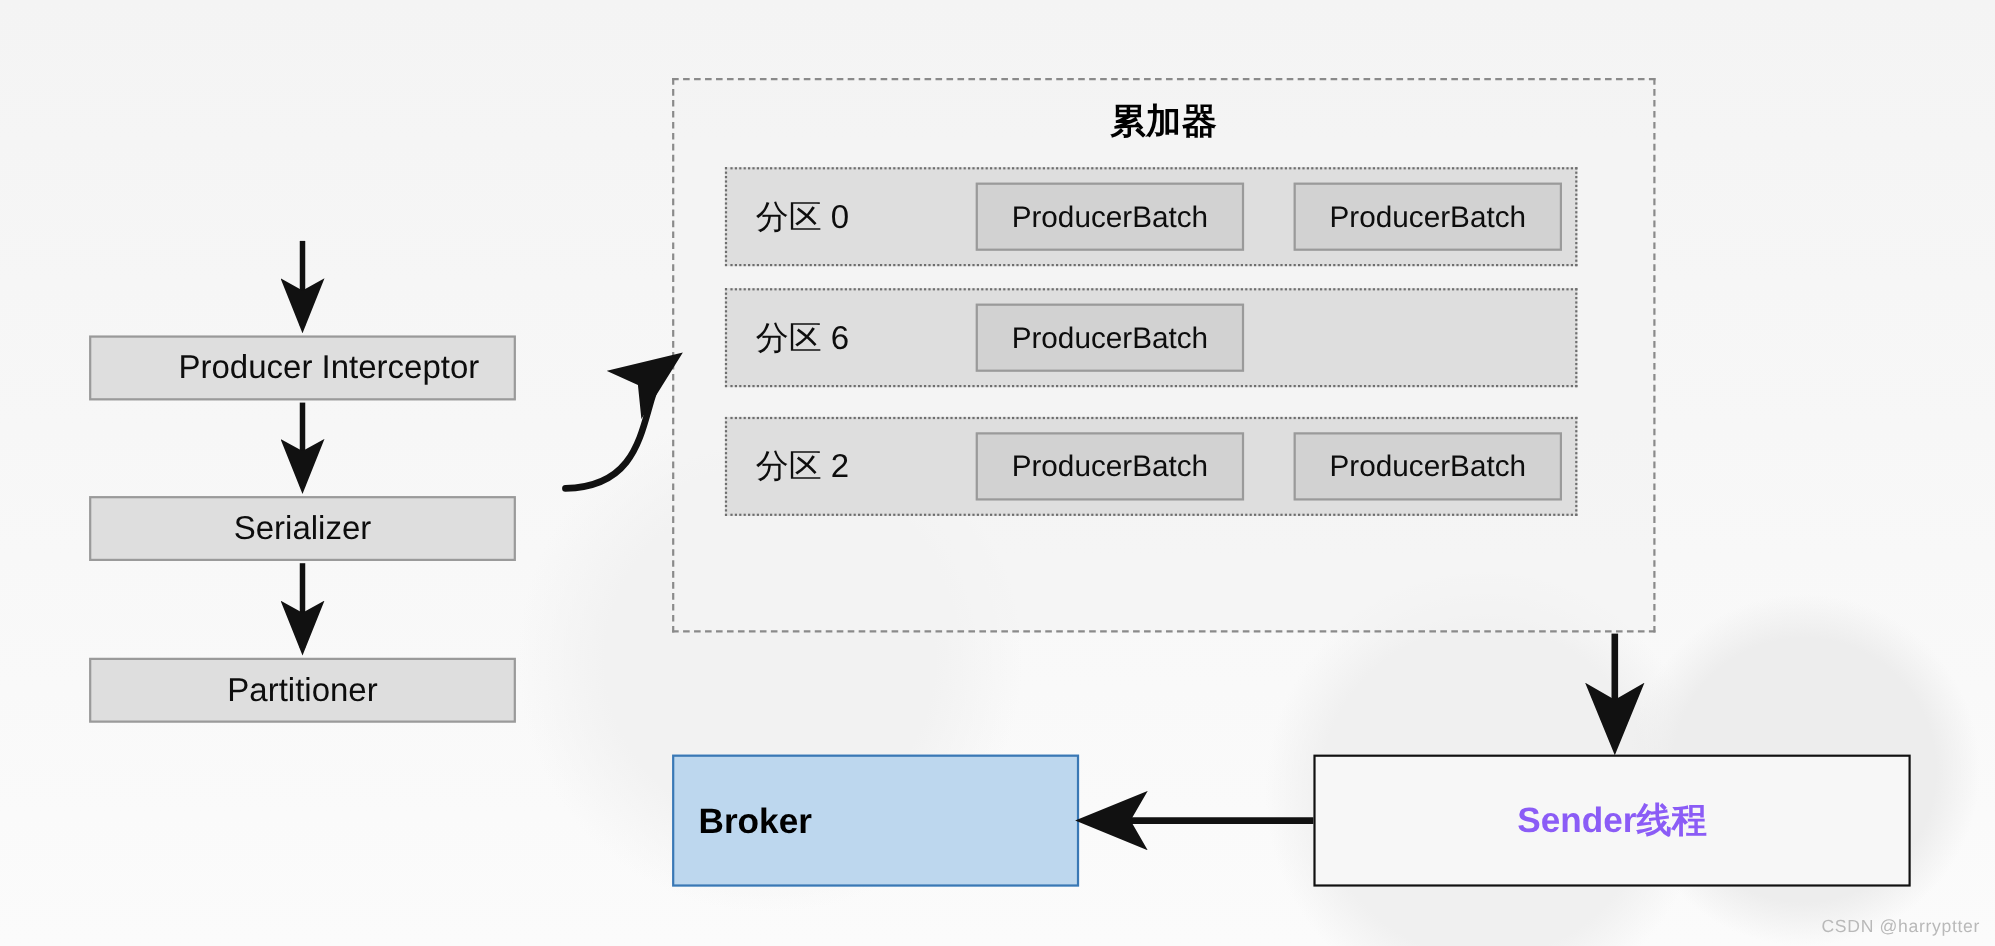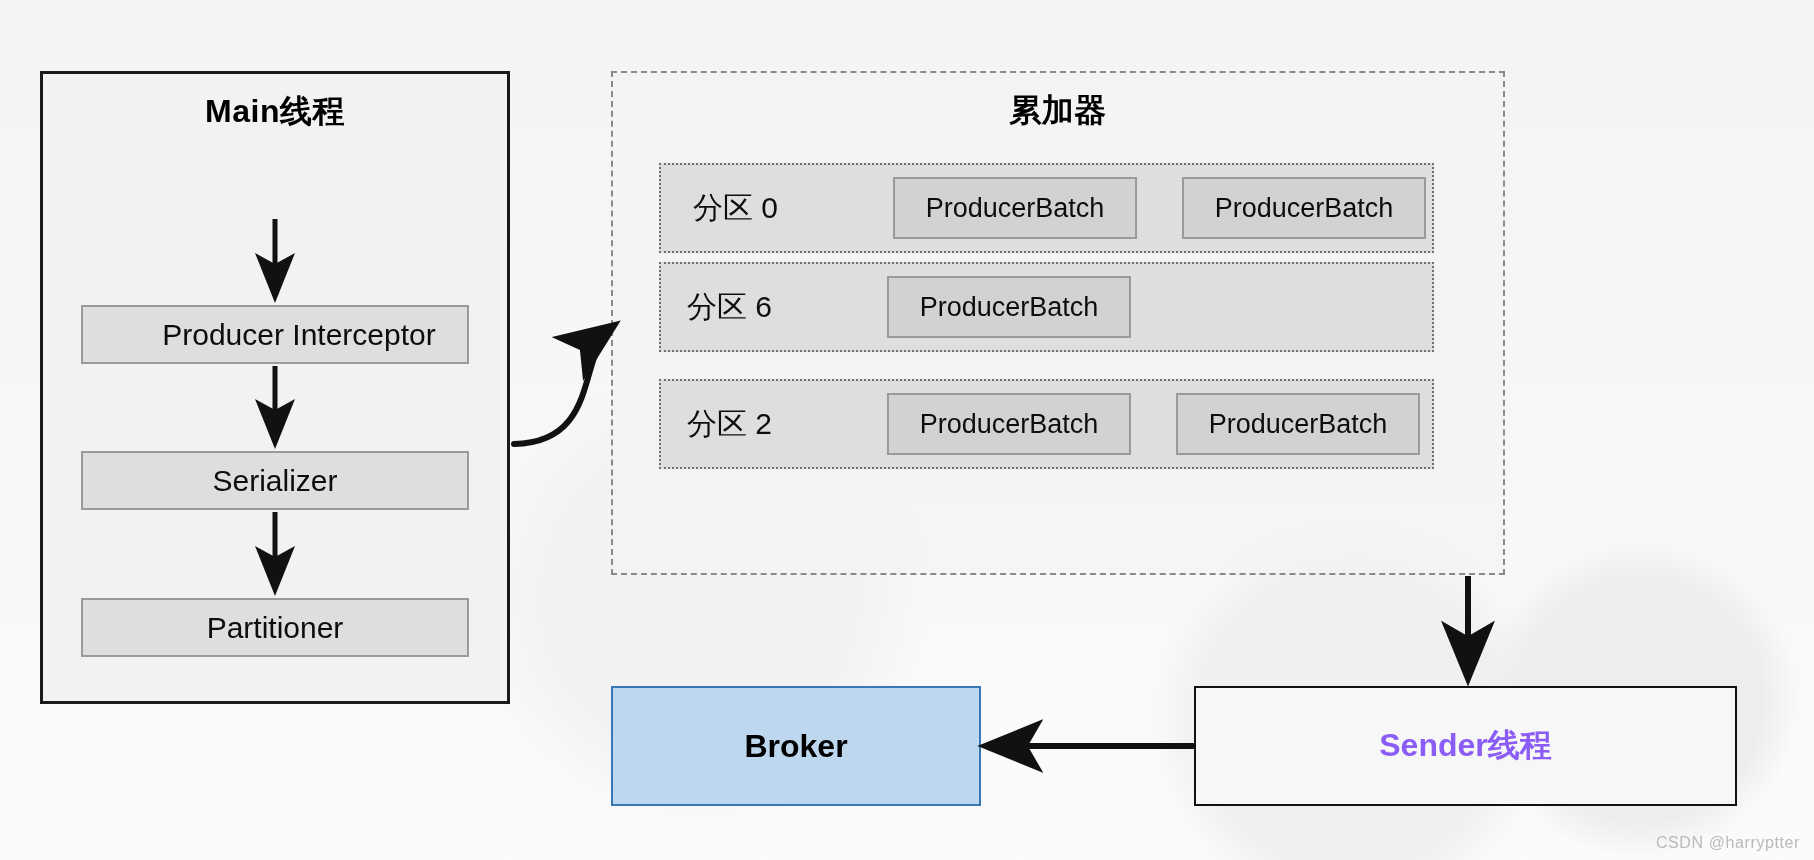--- a/index.html
+++ b/index.html
@@ -72,24 +72,24 @@
     color: #0d0d0d;
     padding-left: 26px;
     width: 200px;
     flex: 0 0 auto;
   }
   .broker-box {
     border: 2px solid #3a78b5;
     background: #bdd7ee;
     display: flex;
     align-items: center;
-    justify-content: center;
     font-size: 32px;
     font-weight: bold;
     color: #000;
+    padding-left: 22px;
   }
   .sender-box {
     border: 2px solid #111;
     background: #f7f7f7;
     display: flex;
     align-items: center;
     justify-content: center;
     font-size: 32px;
     font-weight: bold;
     color: #8b5cf6;
@@ -107,42 +107,39 @@
     left: 0; top: 0;
     width: 1814px; height: 860px;
     pointer-events: none;
   }
 </style>
 </head>
 <body>
 
 <div id="canvas">
 
-  <div class="abs panel-solid" style="left:40px; top:71px; width:470px; height:633px;">
-    <div class="panel-title" style="top:16px;">Main线程</div>
-  </div>
 
 
   <div class="abs step-box" style="left:81px; top:305px; width:388px; height:59px;padding-left:48px;">
     <span>Producer Interceptor</span>
   </div>
 
   <div class="abs step-box" style="left:81px; top:451px; width:388px; height:59px;">
     <span>Serializer</span>
   </div>
 
   <div class="abs step-box" style="left:81px; top:598px; width:388px; height:59px;">
     <span>Partitioner</span>
   </div>
 
   <div class="abs panel-dashed" style="left:611px; top:71px; width:894px; height:504px;">
     <div class="panel-title" style="top:16px;">累加器</div>
   </div>
 
-  <div class="abs row-dotted" style="left:659px; top:163px; width:775px; height:90px;justify-content:center;">
+  <div class="abs row-dotted" style="left:659px; top:152px; width:775px; height:90px;">
     <span class="part-label">分区 0</span>
     <div class="batch-box" style="width:240px; height:58px; margin-right:45px;">
       <span>ProducerBatch</span>
     </div>
     <div class="batch-box" style="width:240px; height:58px;">
       <span>ProducerBatch</span>
     </div>
   </div>
 
   <div class="abs row-dotted" style="left:659px; top:262px; width:775px; height:90px;">

